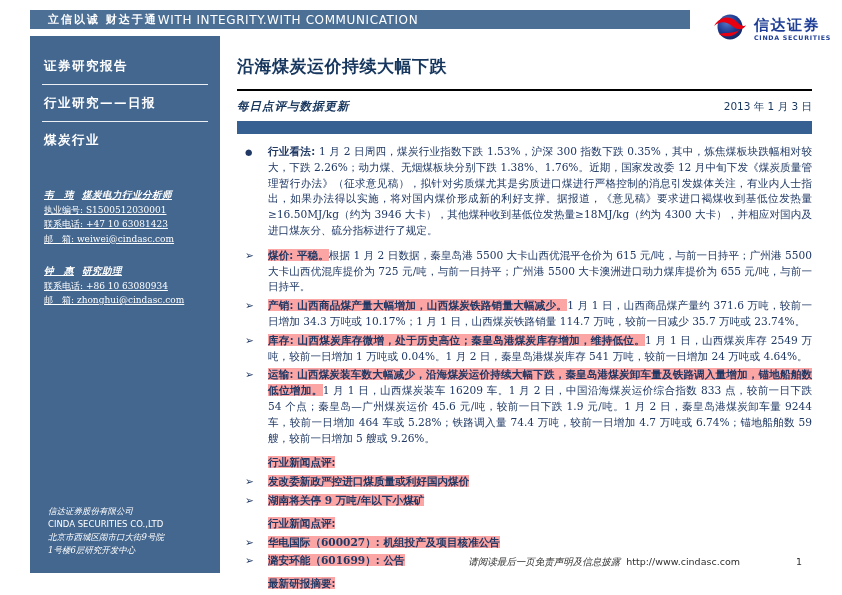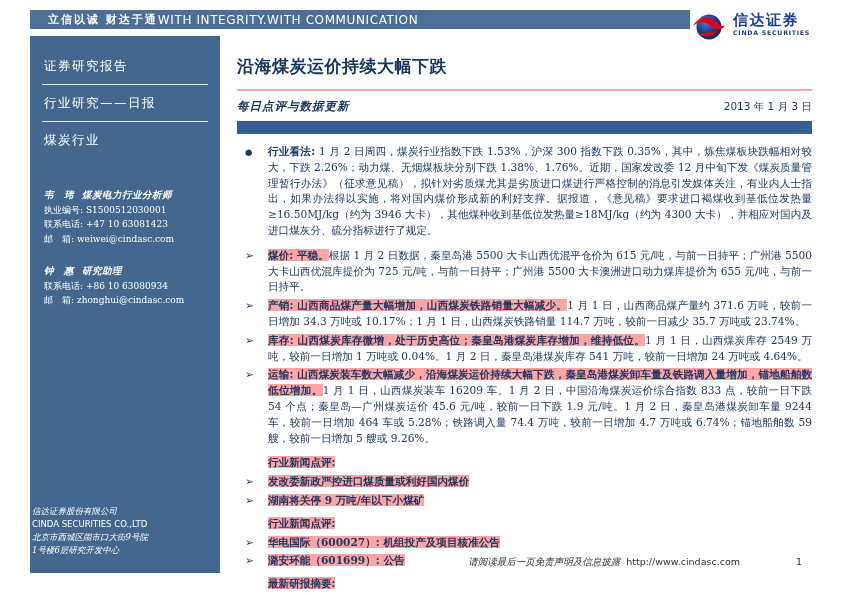--- a/index.html
+++ b/index.html
@@ -10,48 +10,48 @@
   }
   
   .topbar{
     position:absolute;left:30px;top:10px;width:660px;height:19px;
     background:#4C6F96;color:#fff;display:flex;align-items:center;
     padding-left:18px;box-sizing:border-box;
   }
   .topbar .cn{font-weight:bold;font-size:11px;letter-spacing:2px;font-family:"DejaVu Sans","Liberation Sans",sans-serif;}
   .topbar .en{font-size:12px;letter-spacing:.6px;font-family:"DejaVu Sans","Liberation Sans",sans-serif;}
   
-  .logo{position:absolute;right:32px;top:13px;display:flex;align-items:flex-start;}
+  .logo{position:absolute;right:11px;top:13px;display:flex;align-items:flex-end;}
   .logo .mark{width:34px;height:28px;margin-right:7px;}
   .logo .names{display:flex;flex-direction:column;line-height:1;}
   .logo .cn{font-weight:bold;font-size:15px;color:#1F3F97;letter-spacing:1.5px;font-family:"DejaVu Sans","Liberation Sans",sans-serif;}
   .logo .en{font-size:6.3px;color:#1F3F97;font-weight:bold;letter-spacing:.7px;margin-top:2px;font-family:"DejaVu Sans","Liberation Sans",sans-serif;}
   
   .sidebar{
     position:absolute;left:30px;top:36px;width:190px;height:537px;
     background:#44678F;color:#fff;box-sizing:border-box;padding:12px 12px;
   }
   .side-nav .nav-item{
-    font-size:12.5px;font-weight:normal;letter-spacing:1.5px;
+    font-size:12.5px;font-weight:bold;letter-spacing:1.5px;
     padding:10px 2px 9px 2px;font-family:"DejaVu Sans","Liberation Sans",sans-serif;
   }
   .side-nav .nav-item.lined{border-bottom:1px solid rgba(255,255,255,.9);}
-  .analyst{margin-top:30px;font-size:9px;line-height:14.5px;padding:0 2px;}
+  .analyst{margin-top:30px;font-size:9px;line-height:14.5px;padding:0 2px;text-decoration:underline;}
   .analyst .who{font-weight:bold;font-style:italic;font-size:9.5px;letter-spacing:.5px;}
   .analyst .who .nm{margin-right:8px;}
   .analyst2{margin-top:18px;}
-  .company{position:absolute;left:2px;right:12px;bottom:16px;font-size:8.5px;line-height:13px;font-style:italic;}
+  .company{position:absolute;left:18px;right:12px;bottom:16px;font-size:8.5px;line-height:13px;font-style:italic;}
   .company .en{font-style:normal;font-family:"DejaVu Sans","Liberation Sans",sans-serif;}
   .company .postal{margin-top:8px;font-style:normal;}
   
   .main{position:absolute;left:237px;top:55px;width:575px;}
   .report-title{
     font-size:17px;font-weight:bold;color:#17365D;letter-spacing:.5px;
     font-family:"DejaVu Sans","Liberation Sans",sans-serif;
-    padding-bottom:11px;border-bottom:2px solid #fca5a5;
+    padding-bottom:11px;border-bottom:2px solid #000000;
   }
   .subrow{display:flex;align-items:baseline;justify-content:space-between;margin-top:8px;}
   .subrow .subtitle{font-size:11.5px;font-weight:bold;font-style:italic;color:#17365D;letter-spacing:1px;}
   .subrow .date{font-size:10.5px;color:#17365D;font-family:"DejaVu Sans","Liberation Sans",sans-serif;}
   .bluebar{height:13px;background:#376092;margin-top:7px;}
   
   .items{list-style:none;margin:10px 0 0 0;padding:0;font-size:10.6px;line-height:15.8px;color:#1F3864;text-align:justify;}
   .item{position:relative;padding-left:31px;}
   .item .bullet{position:absolute;left:8px;top:0;font-style:normal;}
   .item.disc .bullet{font-size:8.5px;top:1px;}

